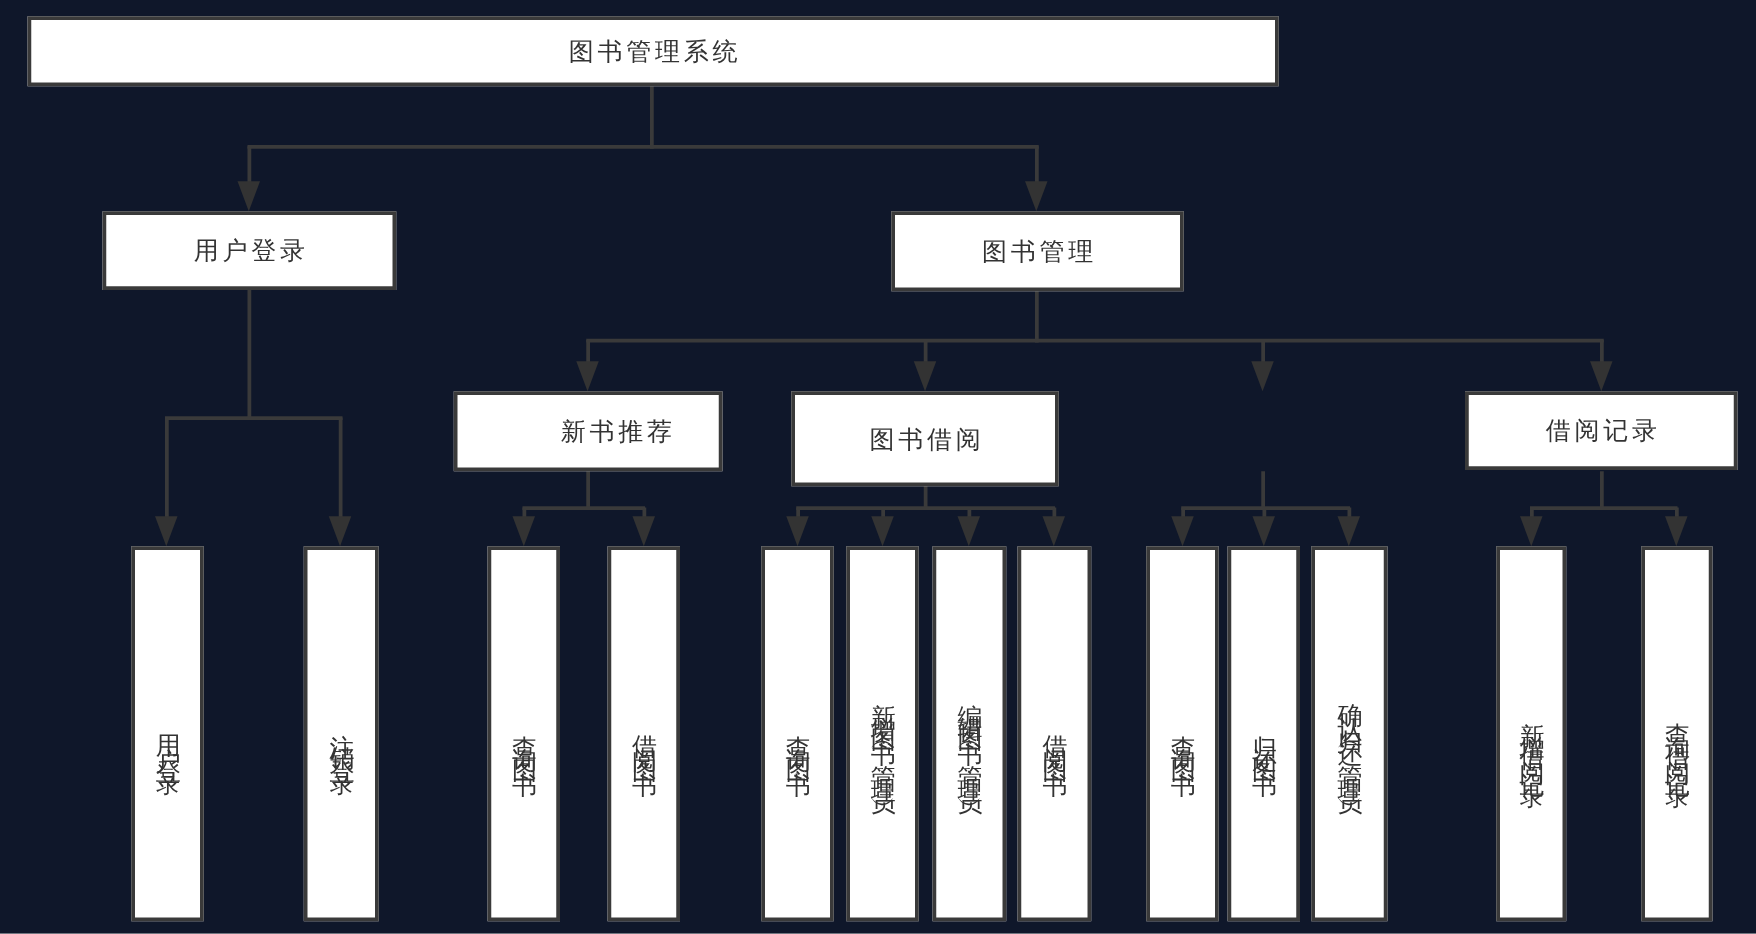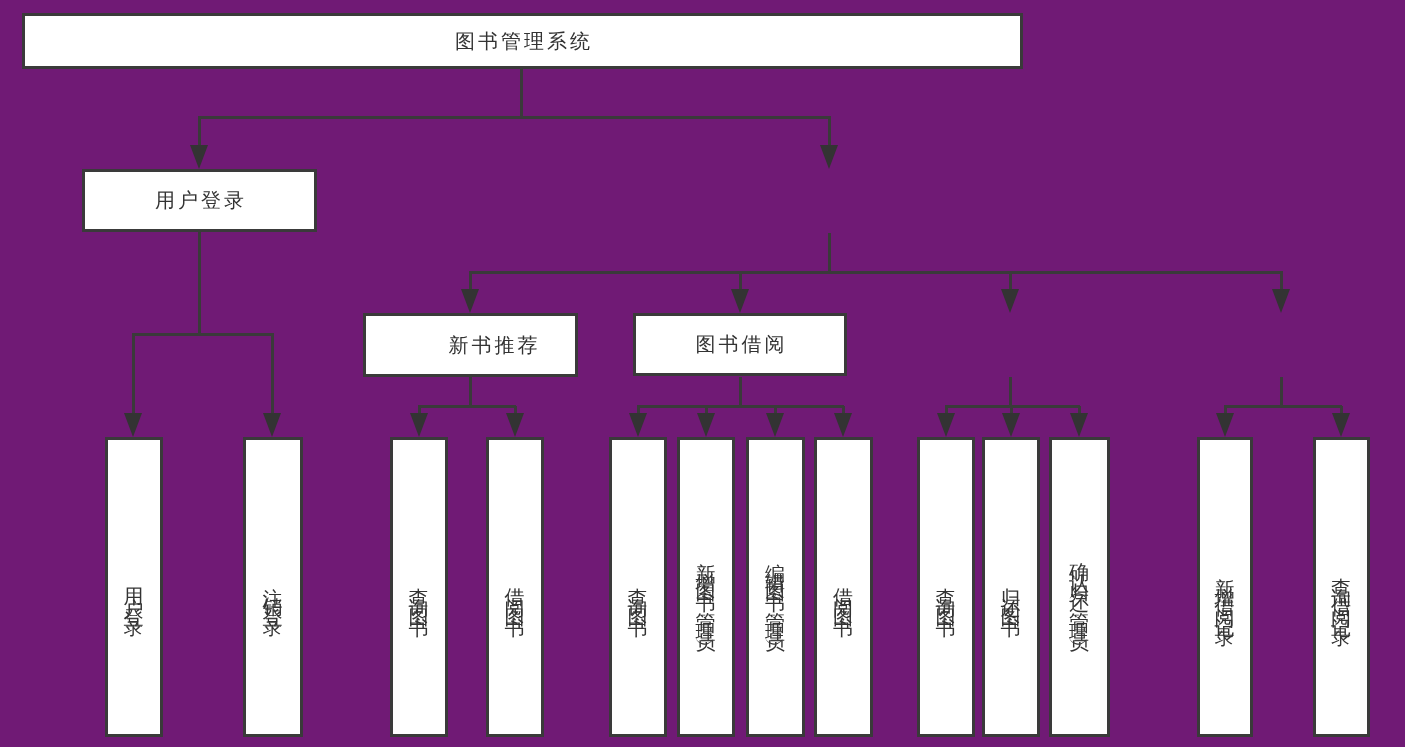--- a/index.html
+++ b/index.html
@@ -4,21 +4,21 @@
 <style>
   html, body {
     margin: 0;
     padding: 0;
     background: #ffffff;
   }
   .canvas {
     position: relative;
     width: 1405px;
     height: 747px;
-    background: #701a75;
+    background: #0f172a;
     font-family: "Liberation Sans", sans-serif;
     color: #333333;
     overflow: hidden;
   }
   .node {
     position: absolute;
     box-sizing: border-box;
     background: #ffffff;
     border: 3px solid #3a3a3a;
     display: flex;
@@ -82,26 +82,32 @@
 
 <div class="canvas">
 
   <div class="node" style="left:22px; top:13px; width:1001px; height:56px;">
     <span class="hlabel">图书管理系统</span>
   </div>
 
   <div class="node" style="left:82px; top:169px; width:235px; height:63px;">
     <span class="hlabel">用户登录</span>
   </div>
+  <div class="node" style="left:713px; top:169px; width:234px; height:64px;">
+    <span class="hlabel">图书管理</span>
+  </div>
 
   <div class="node" style="left:363px; top:313px; width:215px; height:64px;padding-left:45px;">
     <span class="hlabel">新书推荐</span>
   </div>
-  <div class="node" style="left:633px; top:313px; width:214px; height:63px;">
+  <div class="node" style="left:633px; top:313px; width:214px; height:76px;">
     <span class="hlabel">图书借阅</span>
+  </div>
+  <div class="node" style="left:1172px; top:313px; width:218px; height:63px;">
+    <span class="hlabel">借阅记录</span>
   </div>
 
   <div class="leaf" style="left:105px; top:437px; width:58px; height:300px;">
     <span class="vlabel">用户登录</span>
   </div>
   <div class="leaf" style="left:243px; top:437px; width:60px; height:300px;">
     <span class="vlabel">注销登录</span>
   </div>
   <div class="leaf" style="left:390px; top:437px; width:58px; height:300px;">
     <span class="vlabel">查询图书</span>

